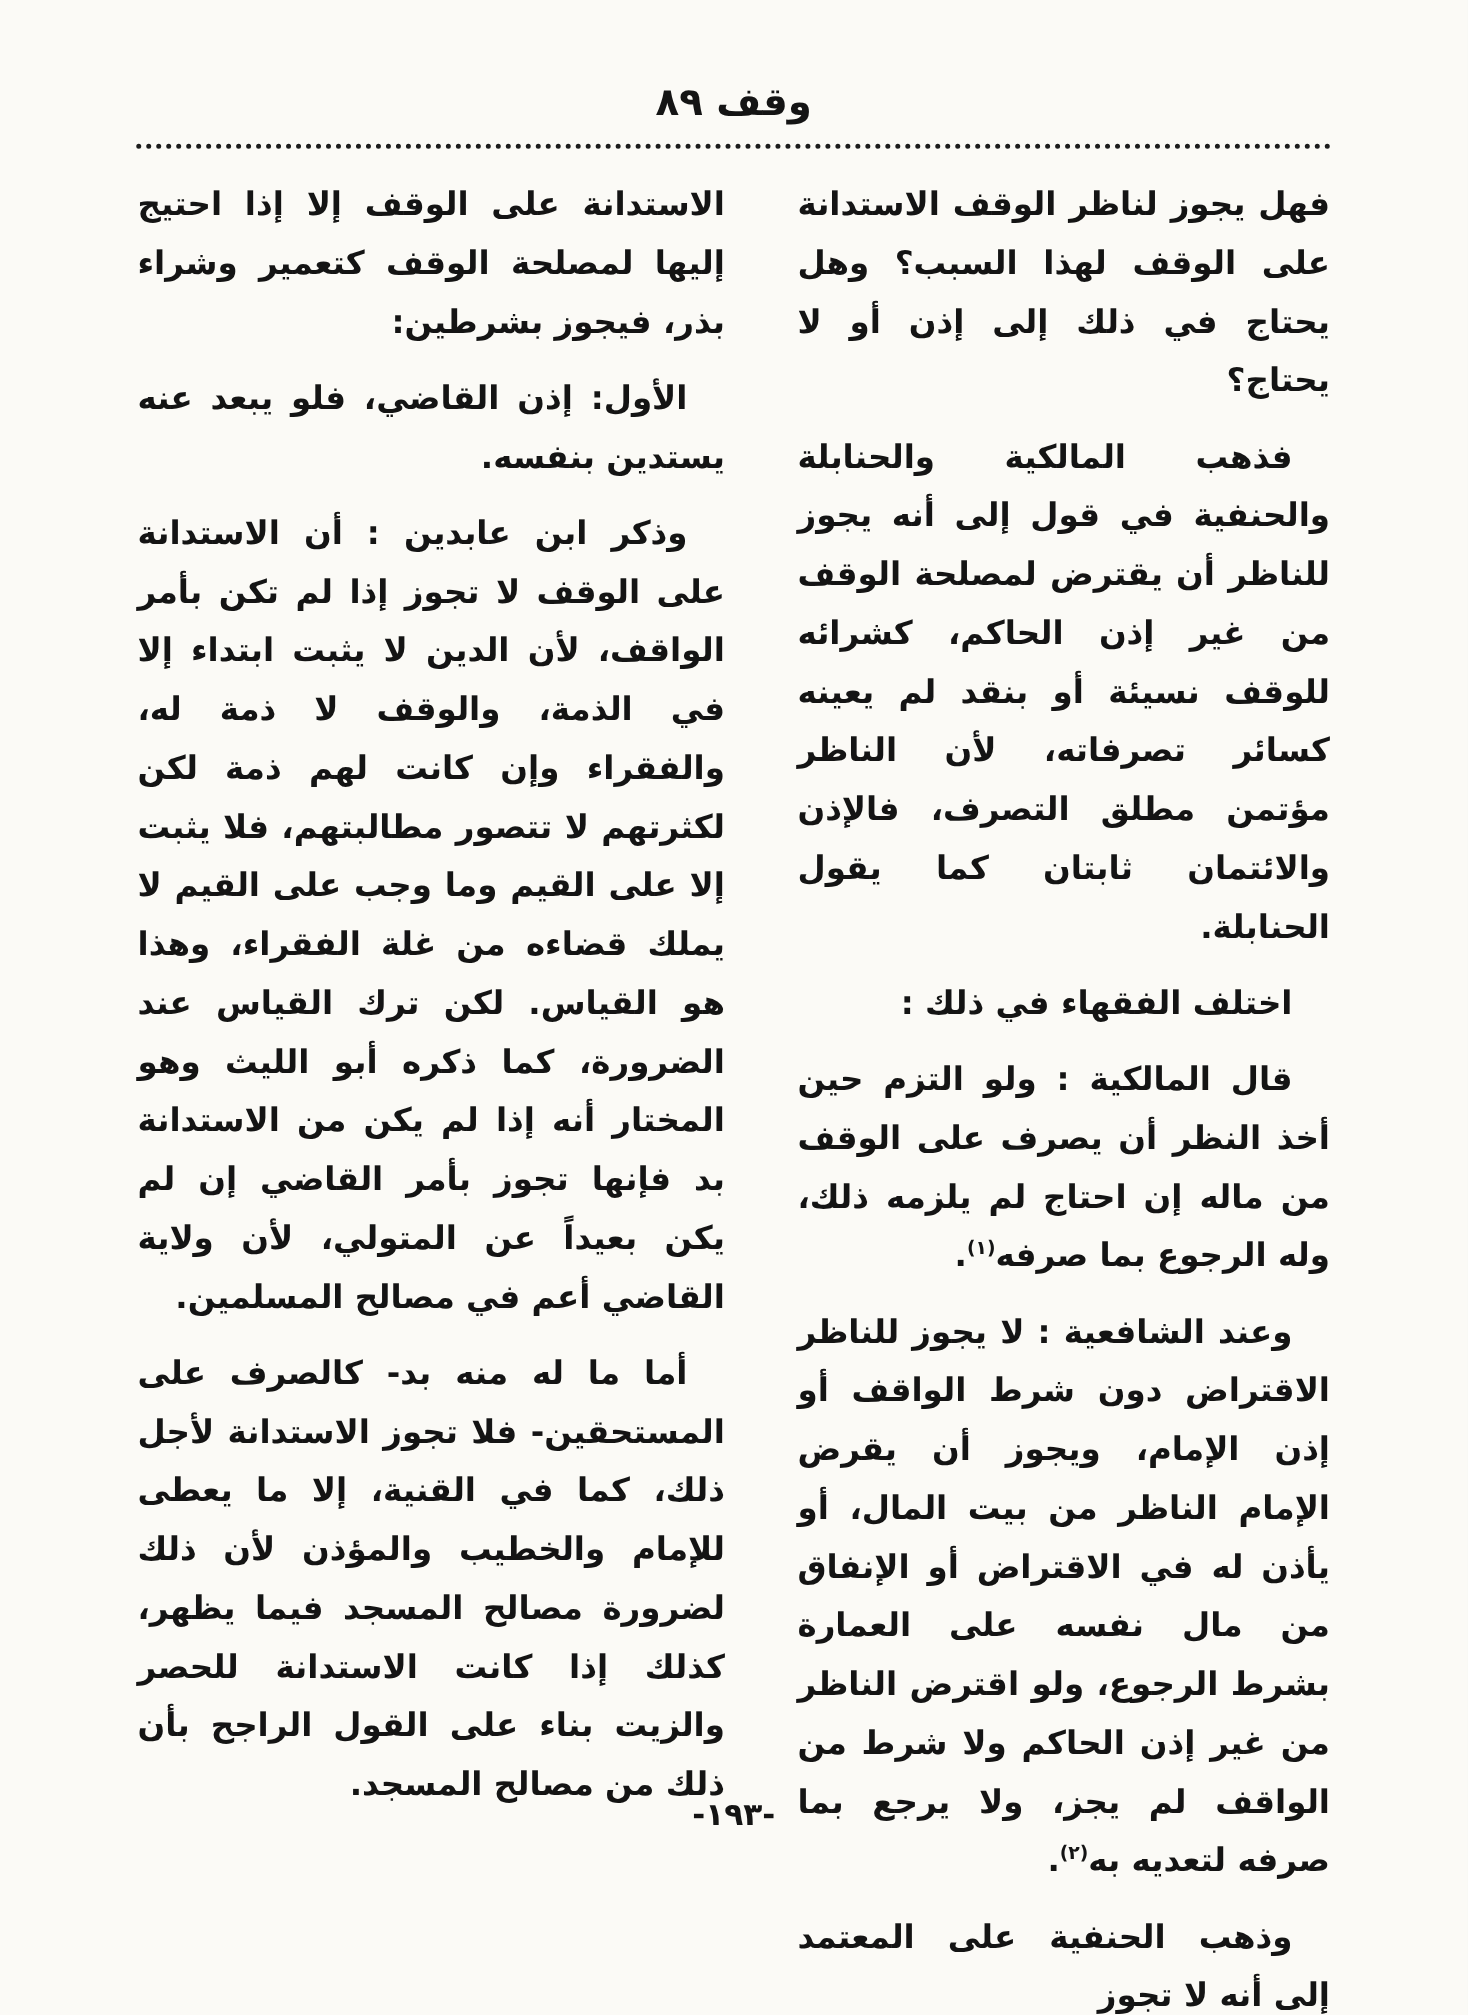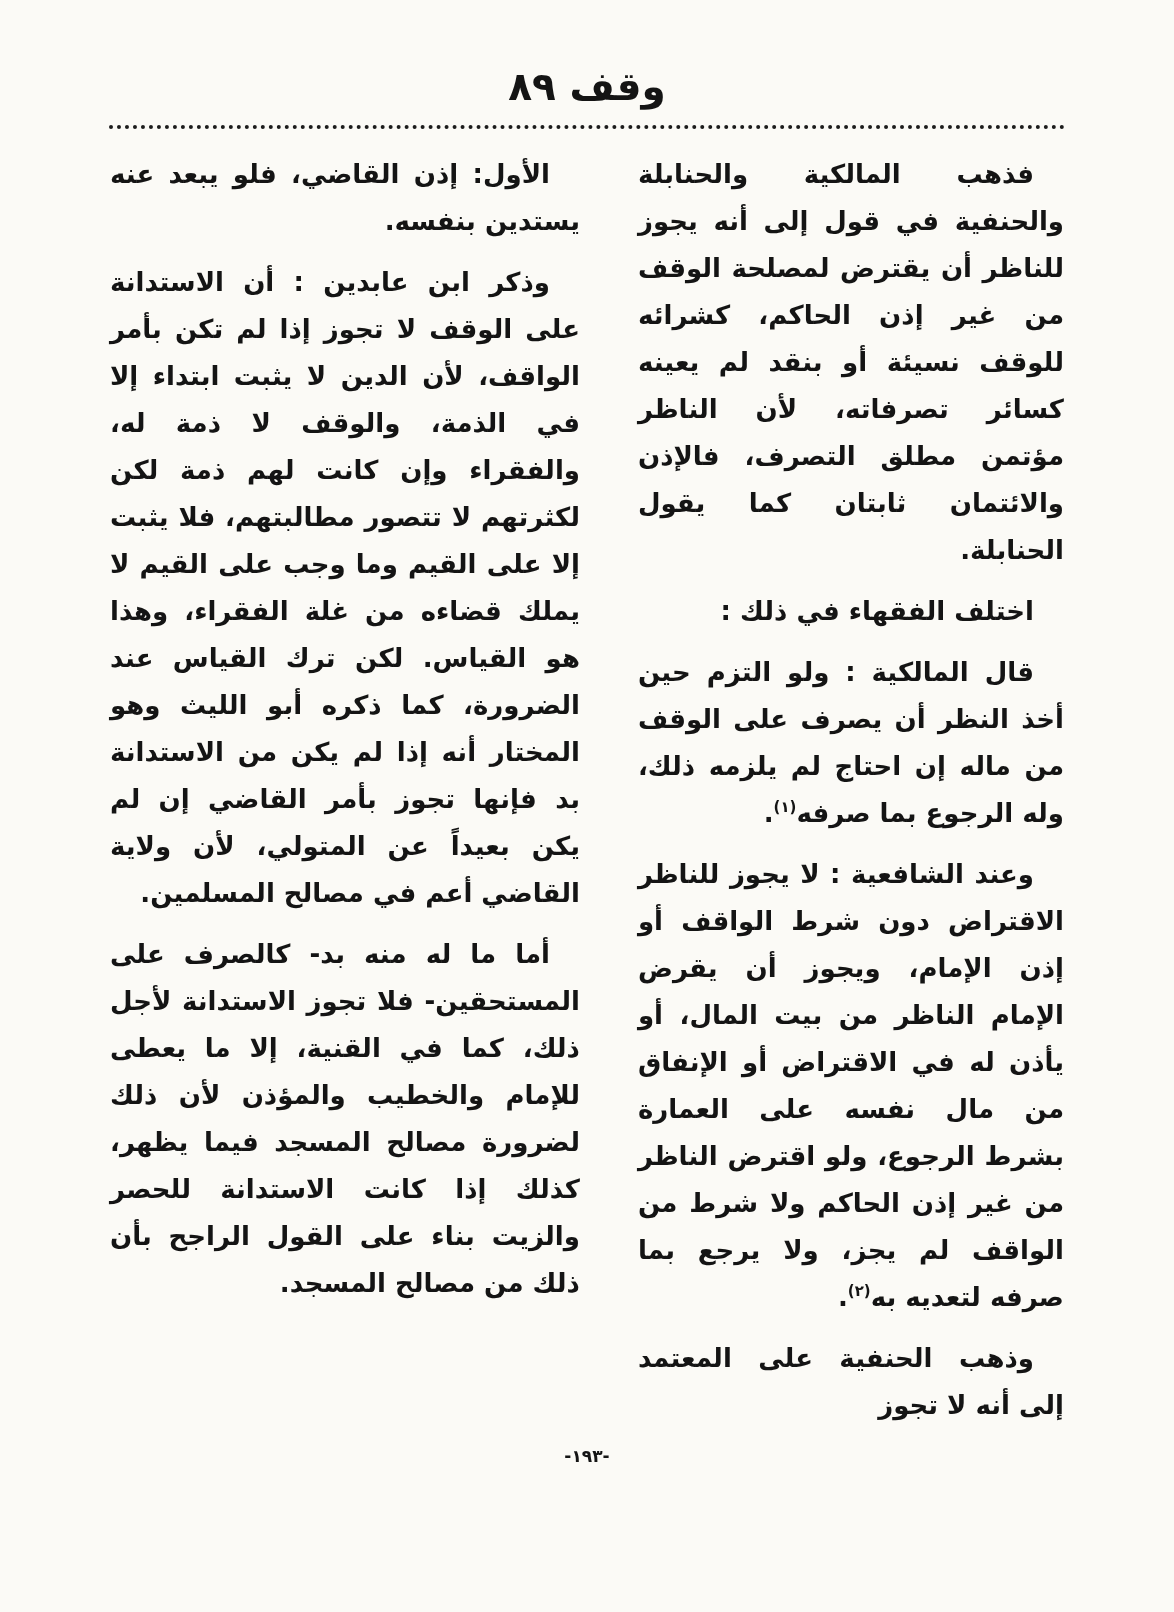--- a/index.html
+++ b/index.html
@@ -12,21 +12,21 @@
     position: relative;
     width: 1174px; height: 1612px;
     background: #fbfaf6;
     color: #141414;
     direction: rtl;
     overflow: hidden;
   }
   .header { padding-top: 64px; }
   .title {
     text-align: center;
-    font-size: 39px;
+    font-size: 31px;
     font-weight: 700;
     line-height: 1.2;
     letter-spacing: 0;
   }
   .dotted-rule {
     width: 956px;
     margin: 14px auto 0 auto;
     border-bottom: 4px dotted #1c1c1c;
     height: 0;
   }
@@ -50,46 +50,48 @@
     font-size: 15px;
     vertical-align: super;
     line-height: 0;
     font-weight: 700;
   }
   .page-number {
     position: absolute;
     left: 0; right: 0;
     bottom: 146px;
     text-align: center;
-    font-size: 17px;
+    font-size: 25px;
     font-weight: 700;
   }
 </style>
 </head>
 <body>
 
 <div class="page">
 
   <div class="header">
     <div class="title">وقف ٨٩</div>
     <div class="dotted-rule"></div>
   </div>
 
   <div class="columns">
 
     <section class="col col-right">
+      <p class="para no-indent"><span>فهل يجوز لناظر الوقف الاستدانة على الوقف لهذا السبب؟ وهل يحتاج في ذلك إلى إذن أو لا يحتاج؟</span></p>
       <p class="para"><span>فذهب المالكية والحنابلة والحنفية في قول إلى أنه يجوز للناظر أن يقترض لمصلحة الوقف من غير إذن الحاكم، كشرائه للوقف نسيئة أو بنقد لم يعينه كسائر تصرفاته، لأن الناظر مؤتمن مطلق التصرف، فالإذن والائتمان ثابتان كما يقول الحنابلة.</span></p>
       <p class="para"><span>اختلف الفقهاء في ذلك :</span></p>
       <p class="para"><span>قال المالكية : ولو التزم حين أخذ النظر أن يصرف على الوقف من ماله إن احتاج لم يلزمه ذلك، وله الرجوع بما صرفه</span><sup class="fn-ref">(١)</sup><span>.</span></p>
       <p class="para"><span>وعند الشافعية : لا يجوز للناظر الاقتراض دون شرط الواقف أو إذن الإمام، ويجوز أن يقرض الإمام الناظر من بيت المال، أو يأذن له في الاقتراض أو الإنفاق من مال نفسه على العمارة بشرط الرجوع، ولو اقترض الناظر من غير إذن الحاكم ولا شرط من الواقف لم يجز، ولا يرجع بما صرفه لتعديه به</span><sup class="fn-ref">(٢)</sup><span>.</span></p>
       <p class="para"><span>وذهب الحنفية على المعتمد إلى أنه لا تجوز</span></p>
 
     </section>
 
     <section class="col col-left">
+      <p class="para no-indent"><span>الاستدانة على الوقف إلا إذا احتيج إليها لمصلحة الوقف كتعمير وشراء بذر، فيجوز بشرطين:</span></p>
       <p class="para"><span>الأول: إذن القاضي، فلو يبعد عنه يستدين بنفسه.</span></p>
       <p class="para"><span>وذكر ابن عابدين : أن الاستدانة على الوقف لا تجوز إذا لم تكن بأمر الواقف، لأن الدين لا يثبت ابتداء إلا في الذمة، والوقف لا ذمة له، والفقراء وإن كانت لهم ذمة لكن لكثرتهم لا تتصور مطالبتهم، فلا يثبت إلا على القيم وما وجب على القيم لا يملك قضاءه من غلة الفقراء، وهذا هو القياس. لكن ترك القياس عند الضرورة، كما ذكره أبو الليث وهو المختار أنه إذا لم يكن من الاستدانة بد فإنها تجوز بأمر القاضي إن لم يكن بعيداً عن المتولي، لأن ولاية القاضي أعم في مصالح المسلمين.</span></p>
       <p class="para"><span>أما ما له منه بد- كالصرف على المستحقين- فلا تجوز الاستدانة لأجل ذلك، كما في القنية، إلا ما يعطى للإمام والخطيب والمؤذن لأن ذلك لضرورة مصالح المسجد فيما يظهر، كذلك إذا كانت الاستدانة للحصر والزيت بناء على القول الراجح بأن ذلك من مصالح المسجد.</span></p>
     </section>
 
   </div>
 
   <div class="page-number">-١٩٣-</div>
 
 </div>

